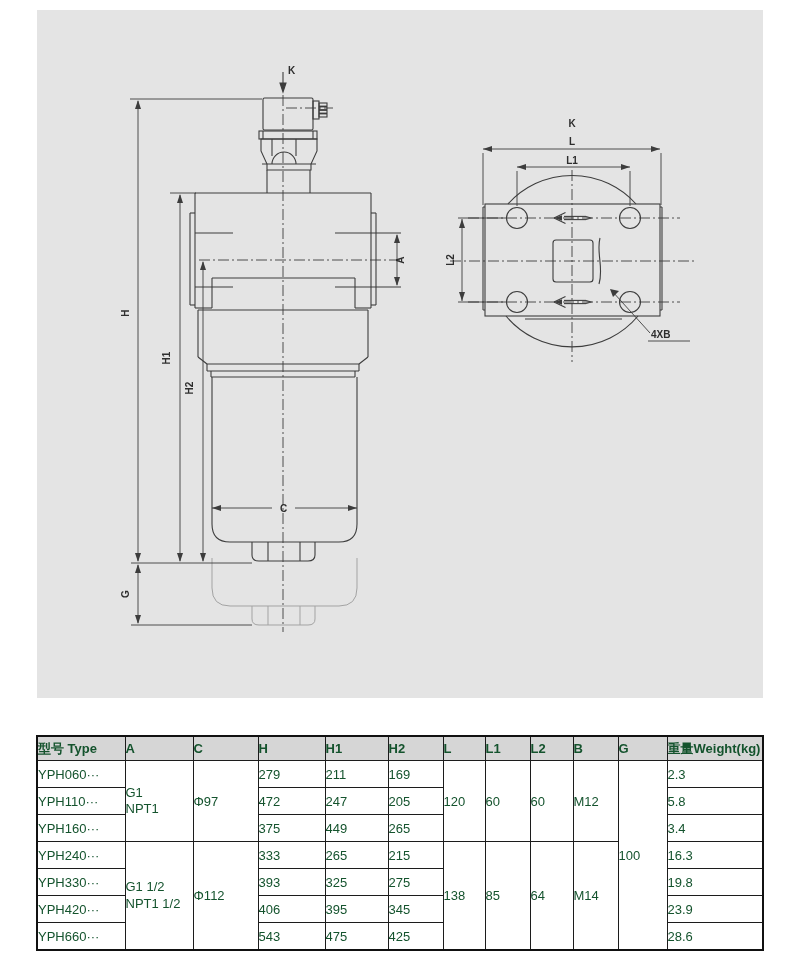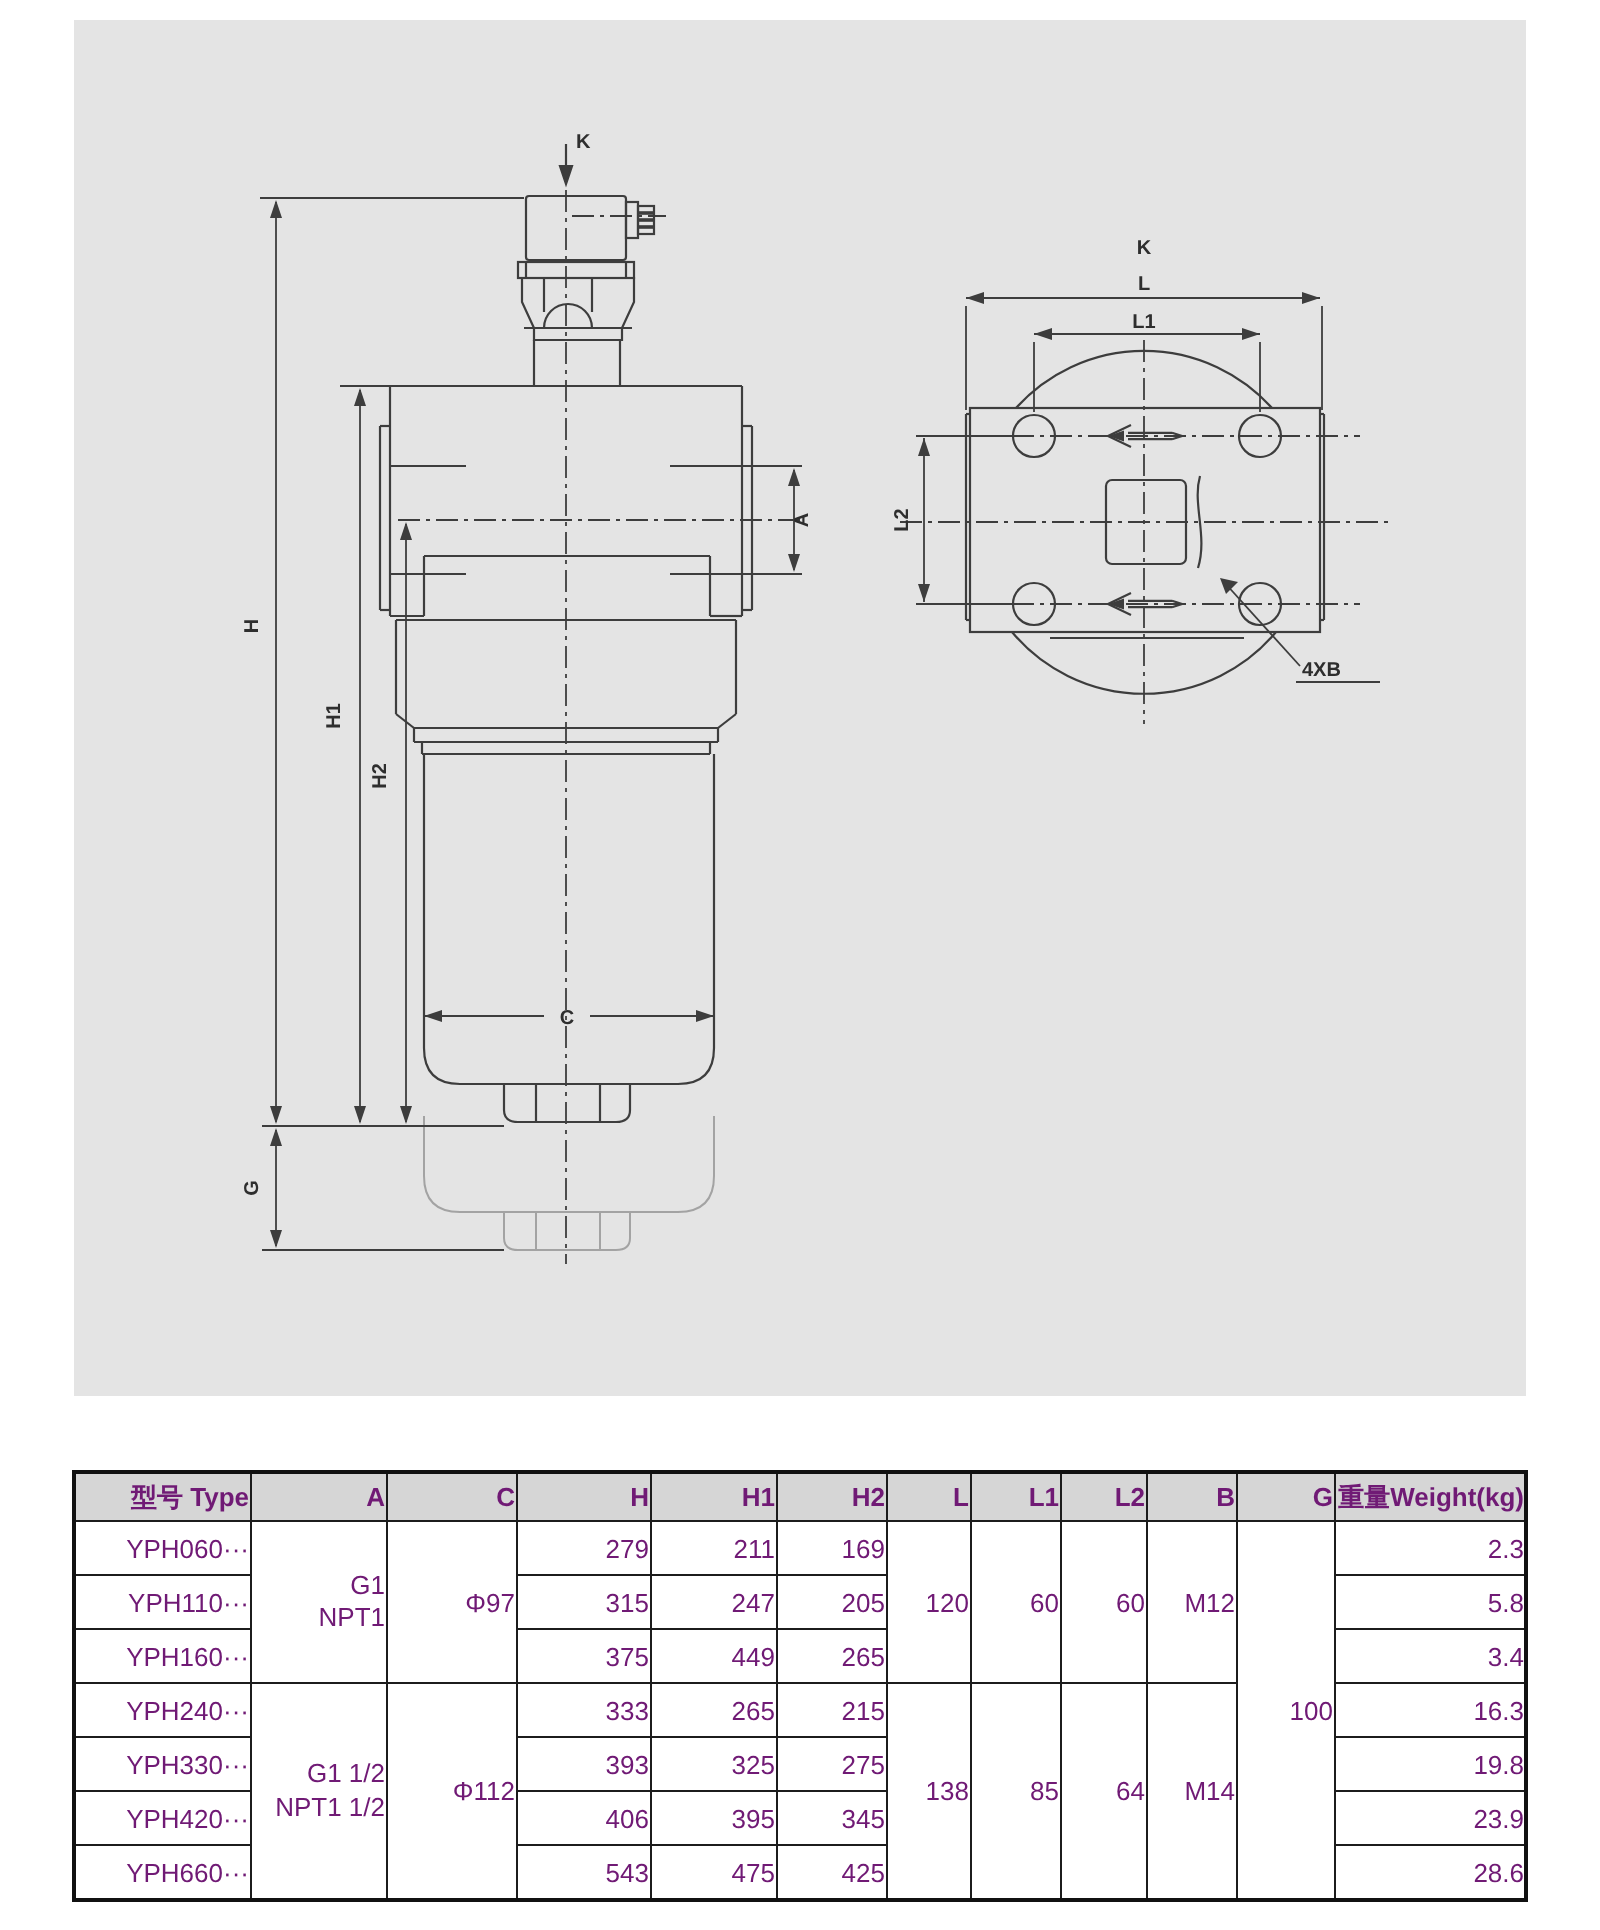--- a/index.html
+++ b/index.html
@@ -3,22 +3,22 @@
 <meta charset="utf-8">
 <style>
   html,body{margin:0;padding:0;background:#ffffff;width:800px;height:965px;
     font-family:"Liberation Sans",sans-serif;overflow:hidden;position:relative;}
   .stage{position:absolute;top:0;left:0;width:800px;height:965px;}
   svg text{font-family:"Liberation Sans",sans-serif;fill:#2e2e2e;}
   .dimlab{font-size:10px;font-weight:bold;}
   
   .spec-table{position:absolute;left:36px;top:735px;width:727px;border-collapse:collapse;
     table-layout:fixed;border:2.5px solid #111;}
-  .spec-table th,.spec-table td{border:1.3px solid #1c1c1c;text-align:right;vertical-align:middle;
-    padding:0;font-size:13px;color:#701a75;overflow:hidden;}
+  .spec-table th,.spec-table td{border:1.3px solid #1c1c1c;text-align:left;vertical-align:middle;
+    padding:0;font-size:13px;color:#14532d;overflow:hidden;}
   .spec-table th{background:#d6d6d6;height:23px;font-weight:bold;}
   .spec-table td{height:26px;font-weight:normal;background:#ffffff;}
   .cell-pre{white-space:pre-line;line-height:1.25;font-size:12.5px;}
 </style>
 </head>
 <body>
 
 <div class="stage">
 
 <svg width="800" height="712" viewBox="0 0 800 712">
@@ -260,21 +260,21 @@
       <td>169</td>
       <td rowspan="3">120</td>
       <td rowspan="3">60</td>
       <td rowspan="3">60</td>
       <td rowspan="3">M12</td>
       <td rowspan="7">100</td>
       <td>2.3</td>
     </tr>
     <tr>
       <td>YPH110···</td>
-      <td>315</td>
+      <td>472</td>
       <td>247</td>
       <td>205</td>
       <td>5.8</td>
     </tr>
     <tr>
       <td>YPH160···</td>
       <td>375</td>
       <td>449</td>
       <td>265</td>
       <td>3.4</td>

